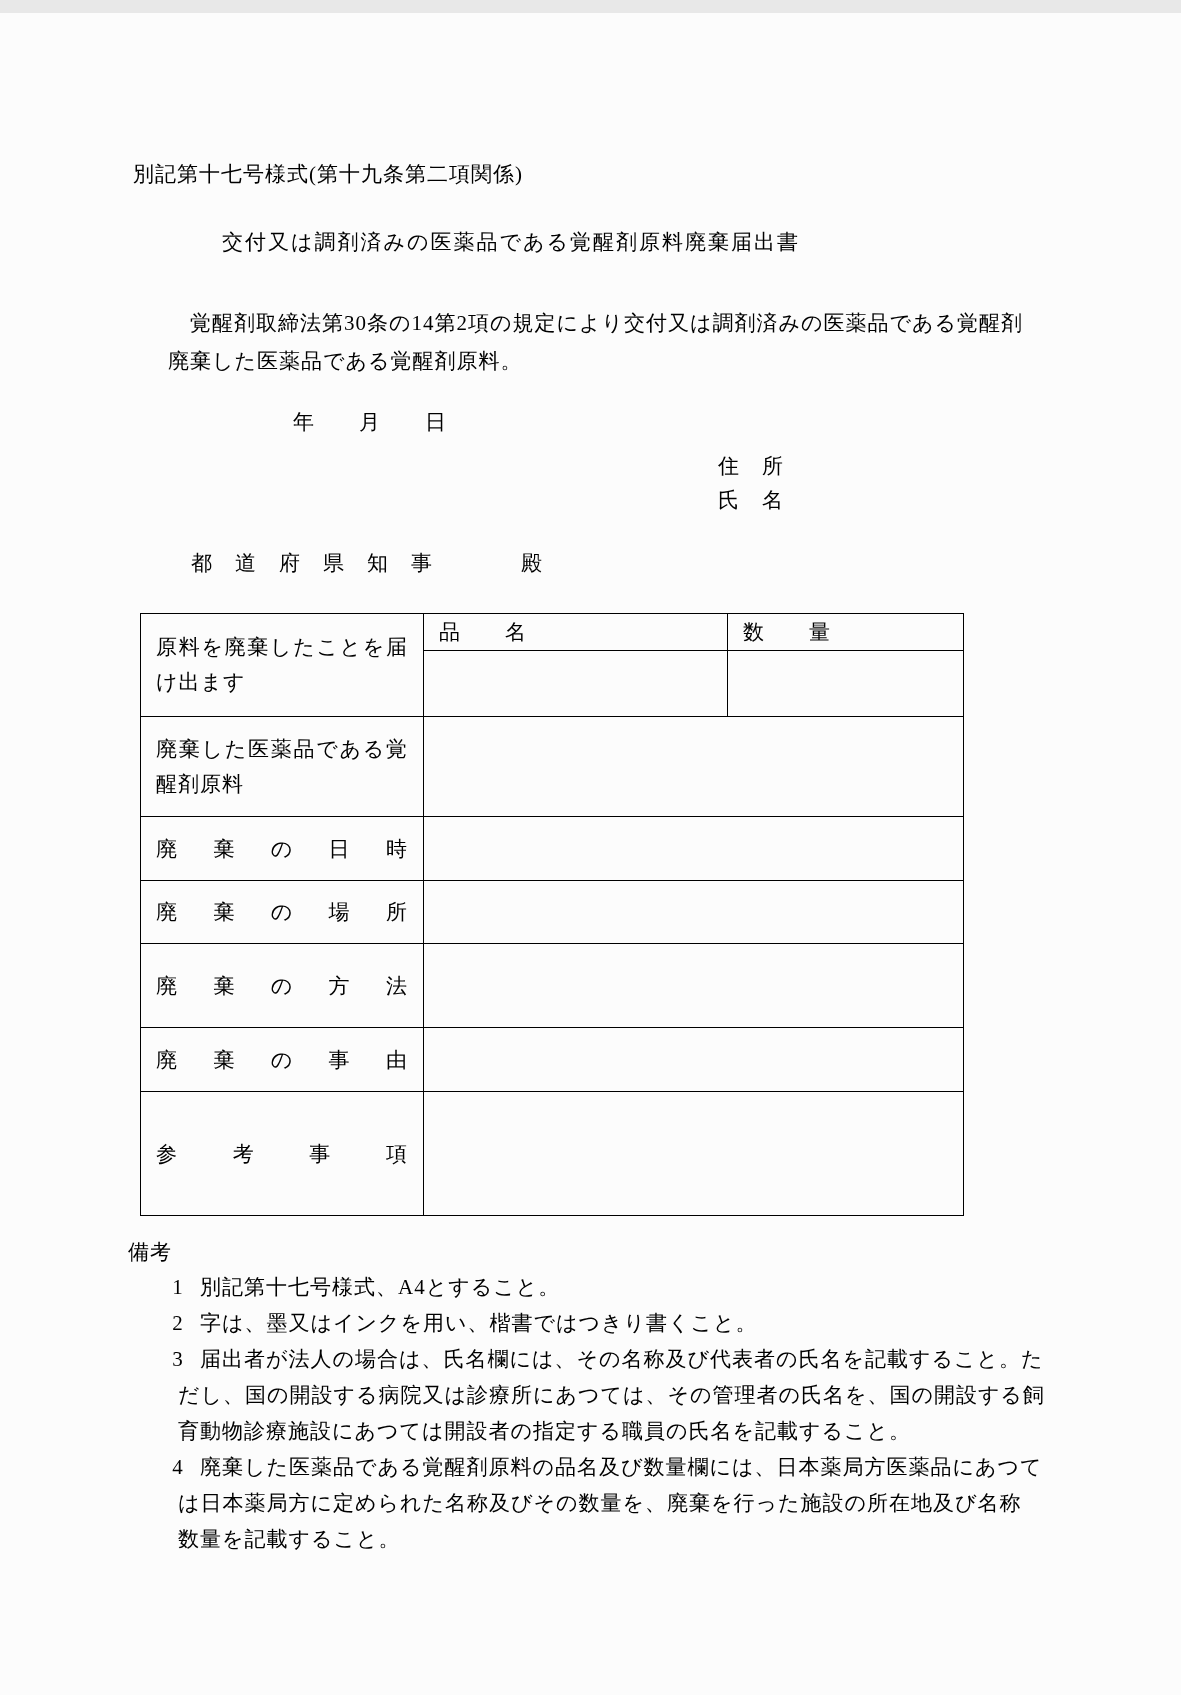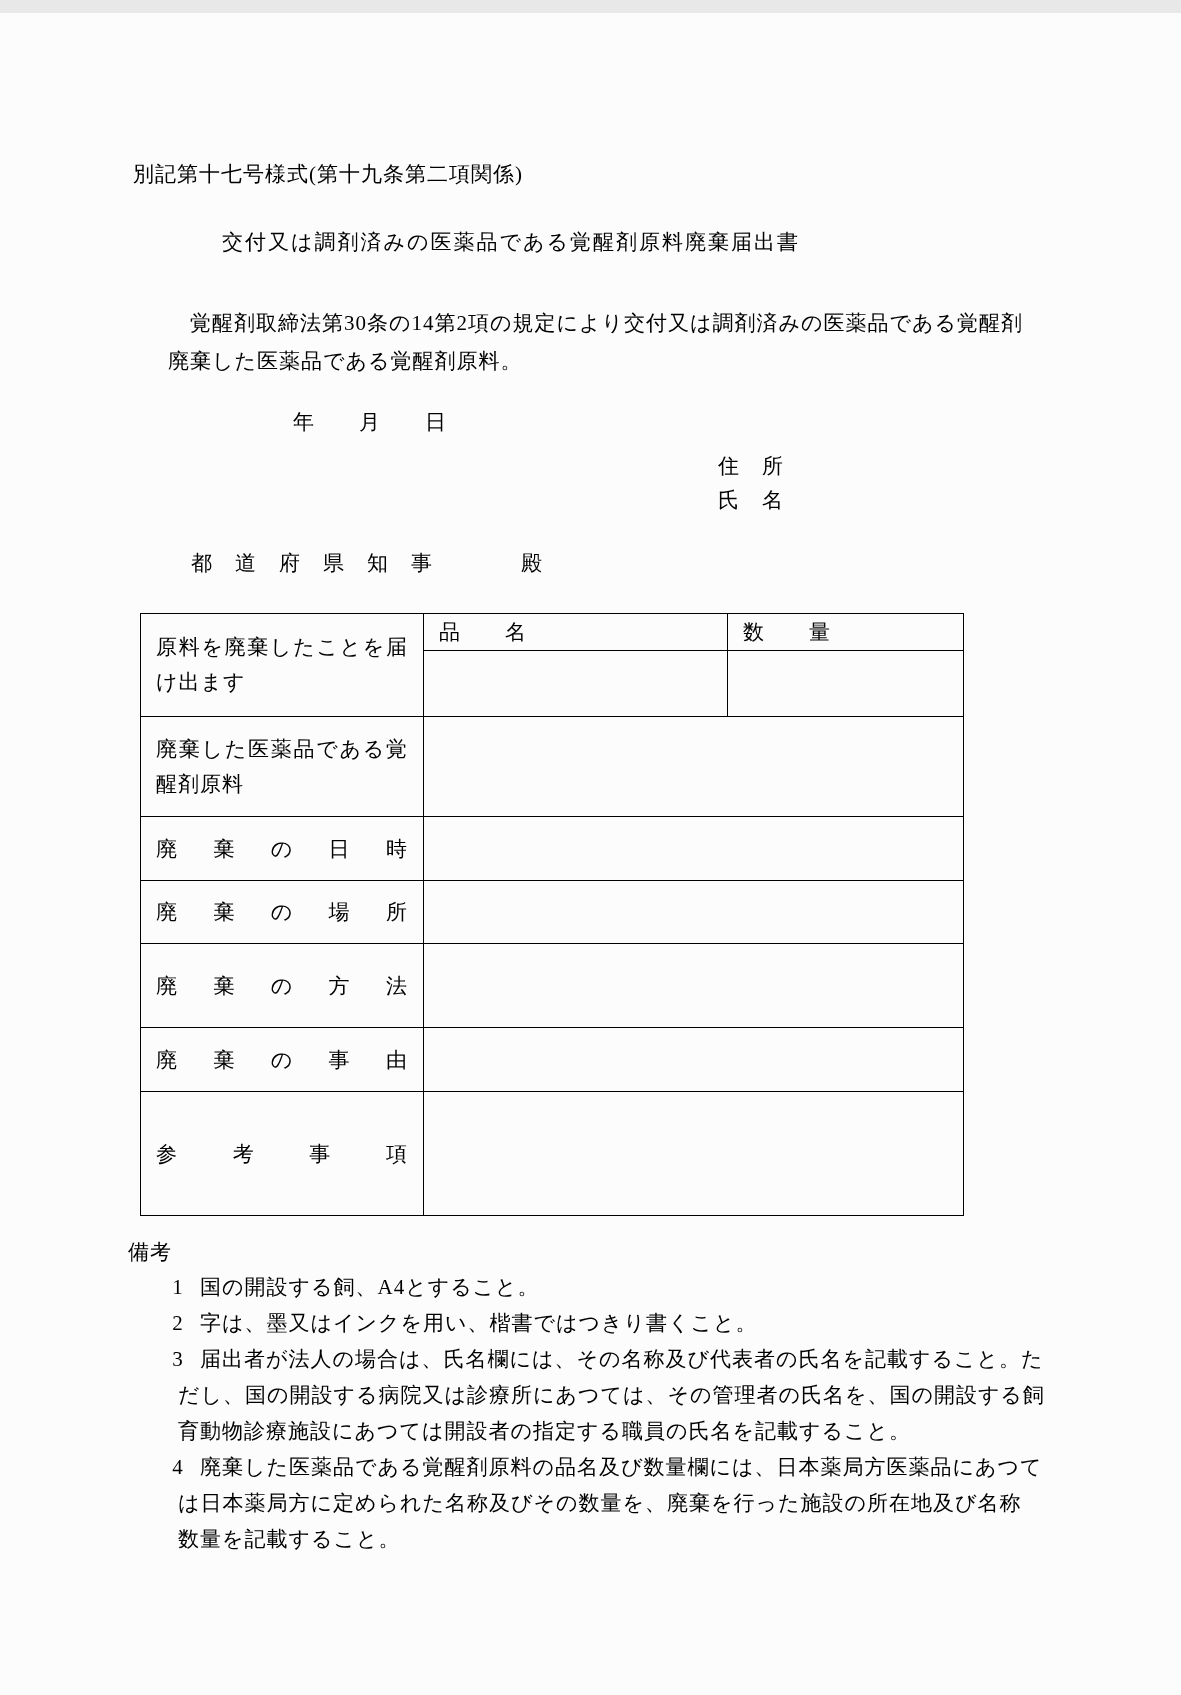--- a/index.html
+++ b/index.html
@@ -118,21 +118,21 @@
       <td colspan="2" class="blank"></td>
     </tr>
   </tbody>
     </table>
 
   <div class="abs remarks-heading">備考</div>
 
   <div class="abs notes">
 
     <div class="note-item">
-      <div class="note-line first"><span class="note-num">1</span><span>国の開設する飼、A4とすること。</span></div>
+      <div class="note-line first"><span class="note-num">1</span><span>別記第十七号様式、A4とすること。</span></div>
     </div>
 
     <div class="note-item">
       <div class="note-line first"><span class="note-num">2</span><span>字は、墨又はインクを用い、楷書ではつきり書くこと。</span></div>
     </div>
 
     <div class="note-item">
       <div class="note-line first"><span class="note-num">3</span><span>届出者が法人の場合は、氏名欄には、その名称及び代表者の氏名を記載すること。た</span></div>
       <div class="note-line cont">だし、国の開設する病院又は診療所にあつては、その管理者の氏名を、国の開設する飼</div>
       <div class="note-line cont">育動物診療施設にあつては開設者の指定する職員の氏名を記載すること。</div>

